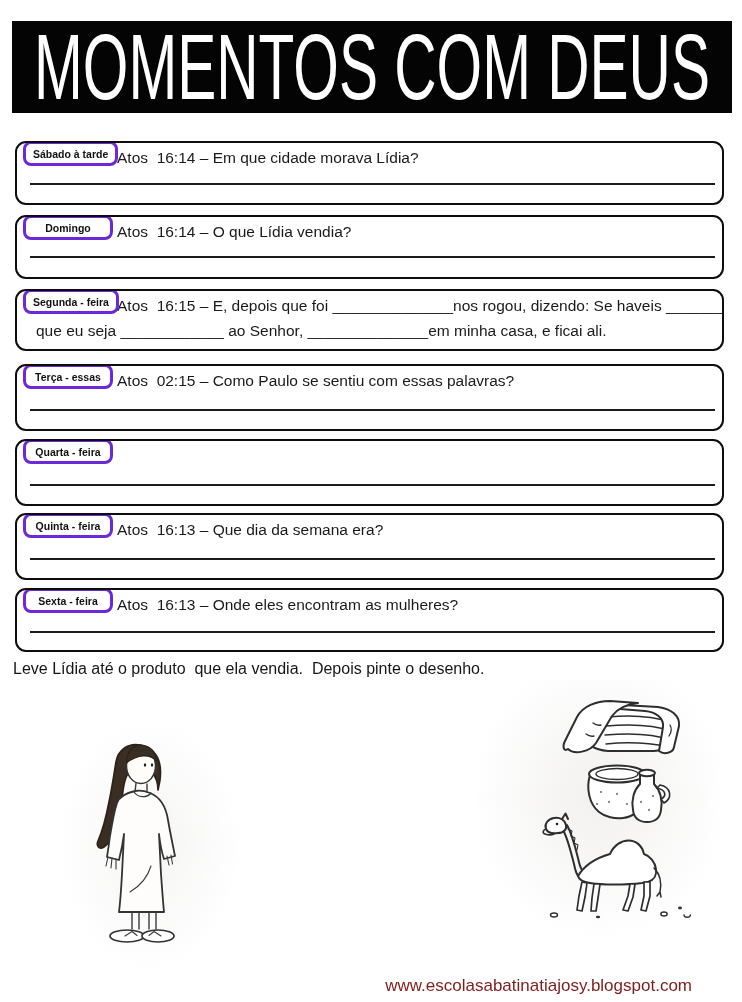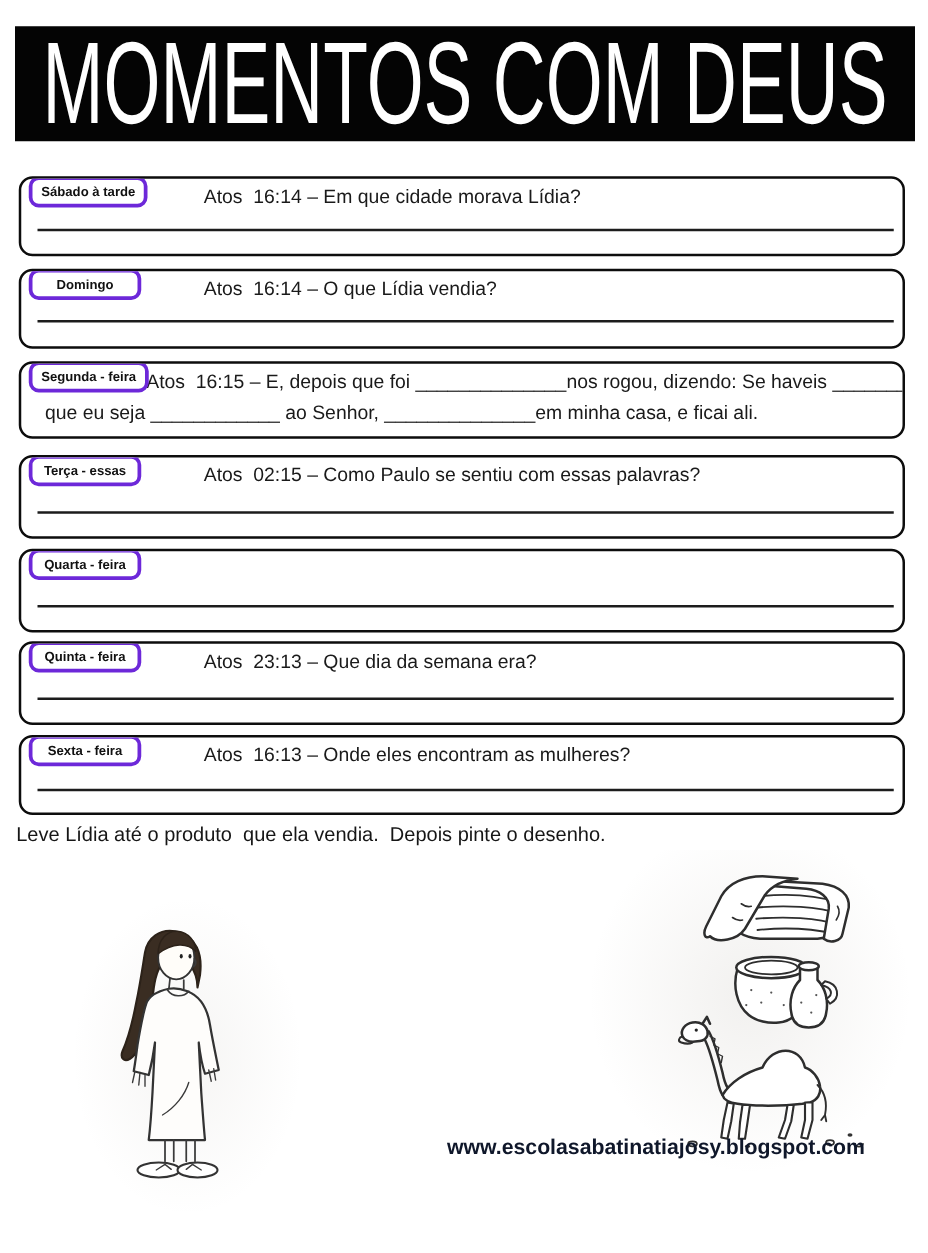--- a/index.html
+++ b/index.html
@@ -24,21 +24,21 @@
     position:absolute; left:15px; width:709px;
     border:2.5px solid #0d0d0d; border-radius:11px; background:#fff; overflow:hidden;
   }
   .tab {
     position:absolute; left:6px; top:-2px; min-width:90px; height:25px;
     border:3px solid #6d28d9; border-radius:8px; background:#fff; z-index:2;
     display:flex; align-items:center; justify-content:center; padding:0 7px;
   }
   .tab span { font-size:10.5px; font-weight:700; white-space:pre; color:#111; }
   .qtext {
-    position:absolute; left:100px; top:6px; font-size:15.5px; white-space:pre; color:#1a1a1a;margin-left:46px;
+    position:absolute; left:100px; top:6px; font-size:15.5px; white-space:pre; color:#1a1a1a;
   }
   .fill-line1 { position:absolute; left:100px; top:6px;  font-size:15.5px; white-space:pre; color:#1a1a1a; }
   .fill-line2 { position:absolute; left:19px;   top:31px; font-size:15.5px; white-space:pre; color:#1a1a1a; }
   .answer-line {
     position:absolute; left:13px; right:7px; border-bottom:2px solid #1c1c1c;
   }
   
   .instruction {
     position:absolute; left:13px; top:660px; font-size:16px; white-space:pre; color:#161616;
   }
@@ -46,21 +46,21 @@
   .scan-tint {
     position:absolute; left:470px; top:680px; width:260px; height:260px;
     background:radial-gradient(ellipse at 50% 45%, rgba(160,152,140,0.14), rgba(255,255,255,0) 70%);
   }
   .scan-tint2 {
     position:absolute; left:60px; top:720px; width:180px; height:250px;
     background:radial-gradient(ellipse at 50% 50%, rgba(160,152,140,0.10), rgba(255,255,255,0) 72%);
   }
   
   .footer-url {
-    position:absolute; right:50px; top:908px; font-size:17px; color:#0f172a;font-weight:bold;
+    position:absolute; right:50px; top:976px; font-size:17px; color:#7f1d1d;
   }
 </style>
 </head>
 <body>
 
 <div class="page">
 
   <div class="header">
     <div class="title">MOMENTOS COM DEUS</div>
   </div>
@@ -101,21 +101,21 @@
     <div class="tab">
       <span>Quarta - feira</span>
     </div>
     <div class="answer-line" style="top:43px"></div>
   </div>
 
   <div class="section" style="top:513px;height:67px">
     <div class="tab">
       <span>Quinta - feira</span>
     </div>
-    <div class="qtext">Atos  23:13 – Que dia da semana era?</div>
+    <div class="qtext">Atos  16:13 – Que dia da semana era?</div>
     <div class="answer-line" style="top:43px"></div>
   </div>
 
   <div class="section" style="top:588px;height:64px">
     <div class="tab">
       <span>Sexta - feira</span>
     </div>
     <div class="qtext">Atos  16:13 – Onde eles encontram as mulheres?</div>
     <div class="answer-line" style="top:41px"></div>
   </div>

